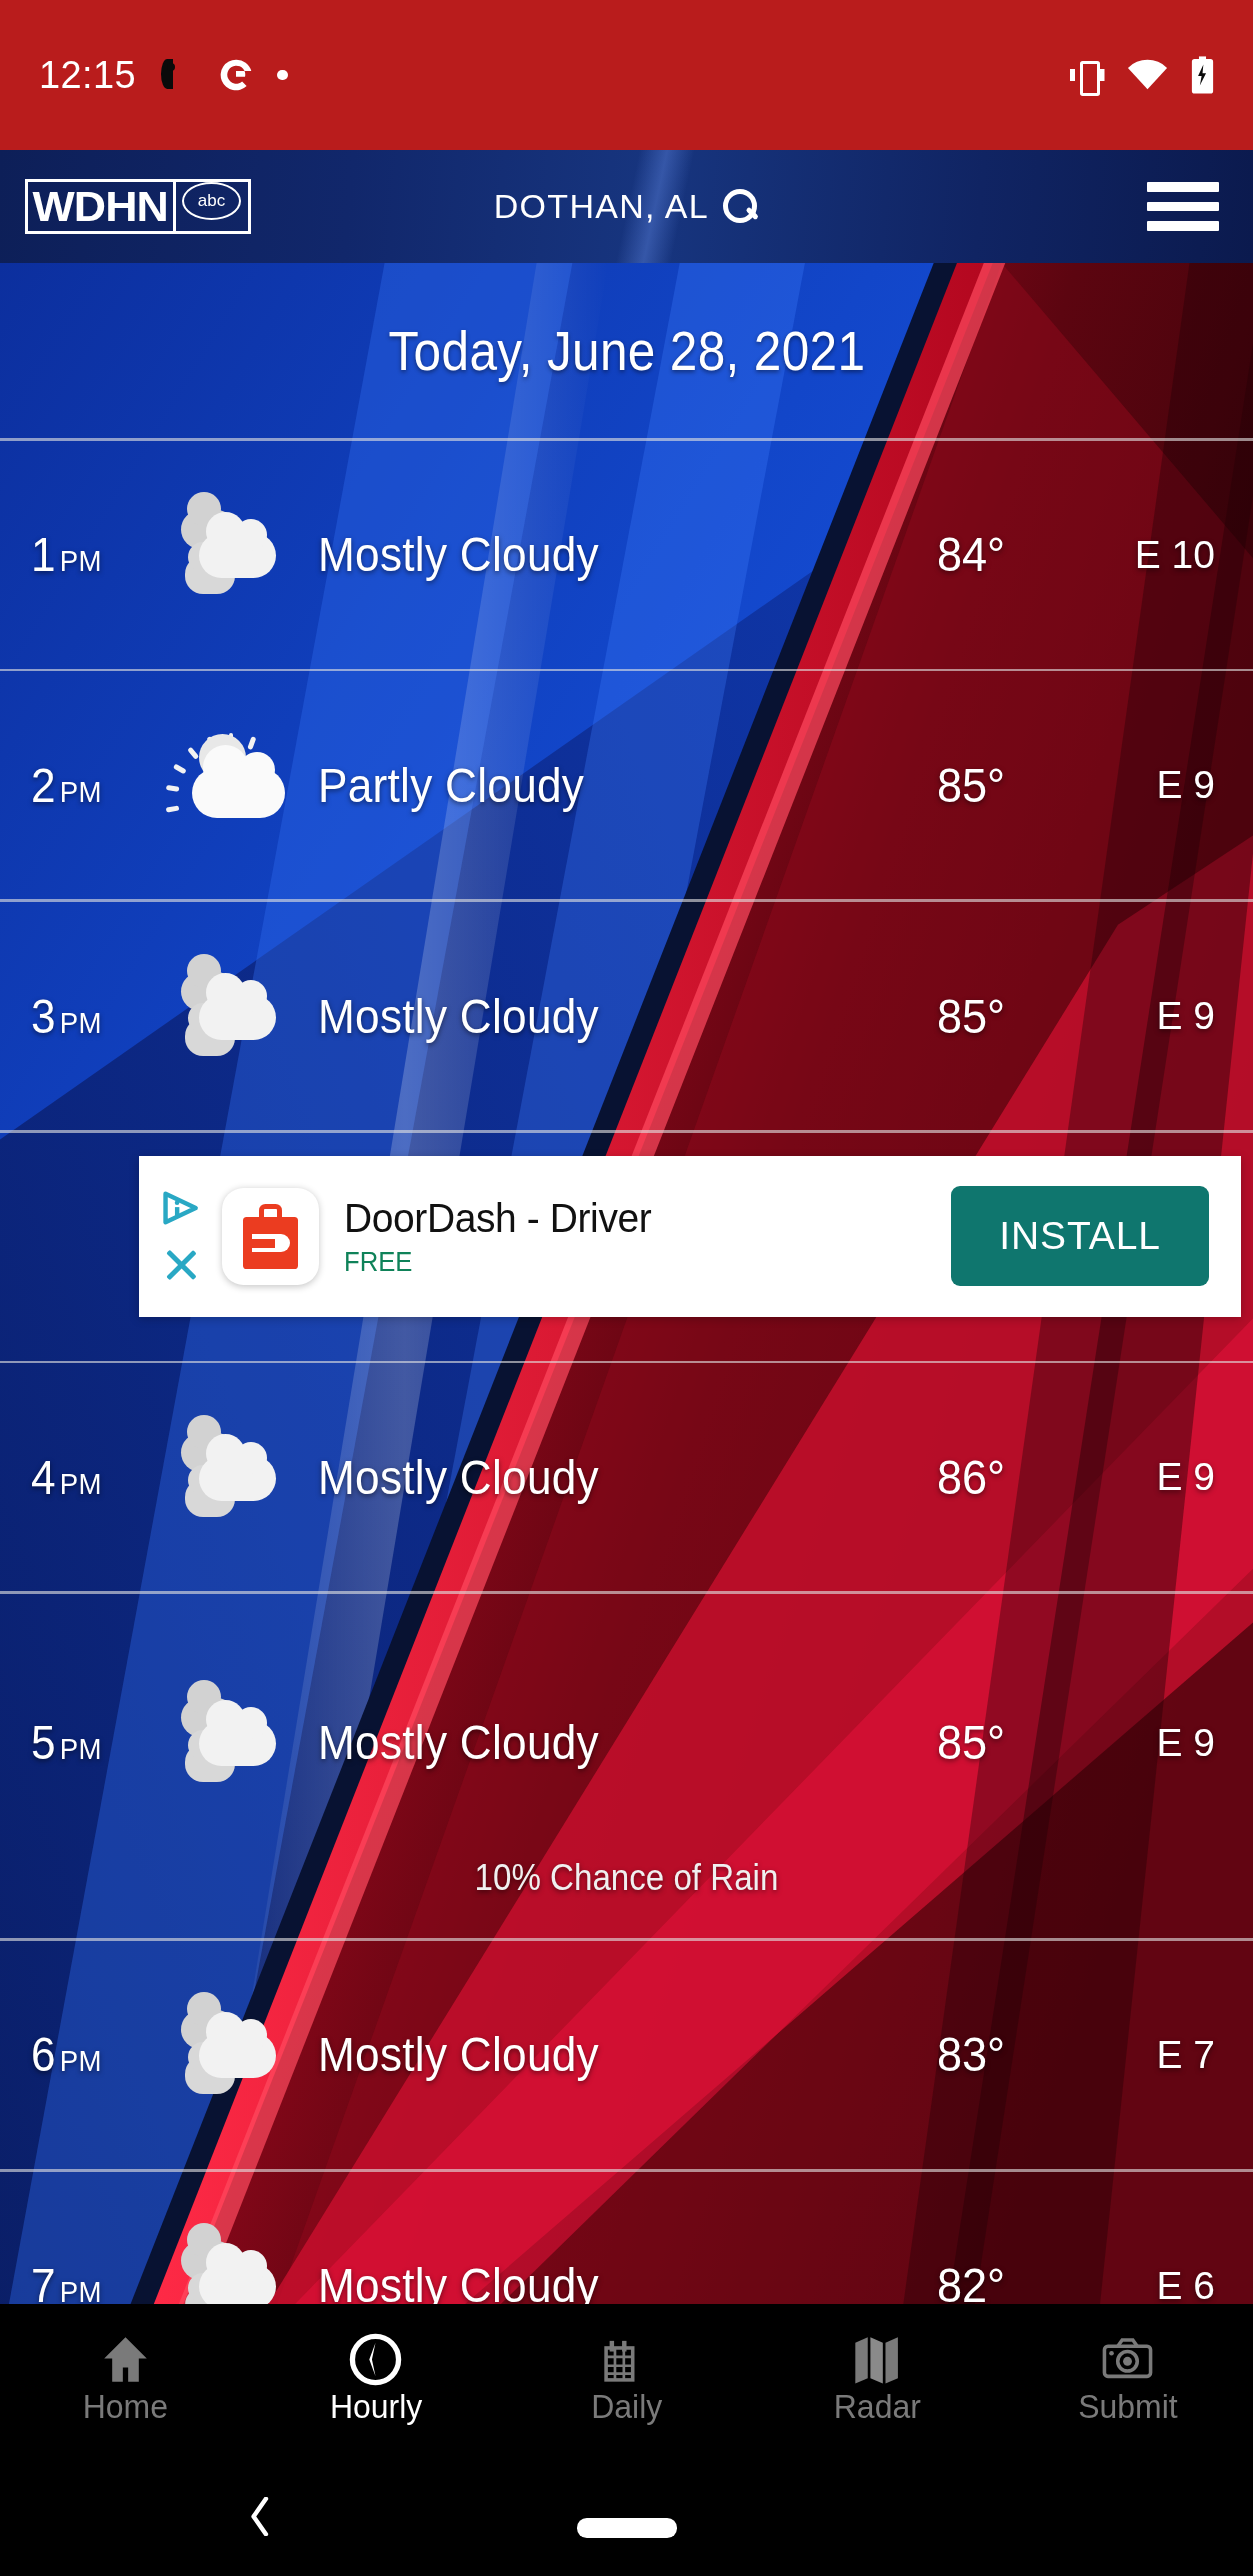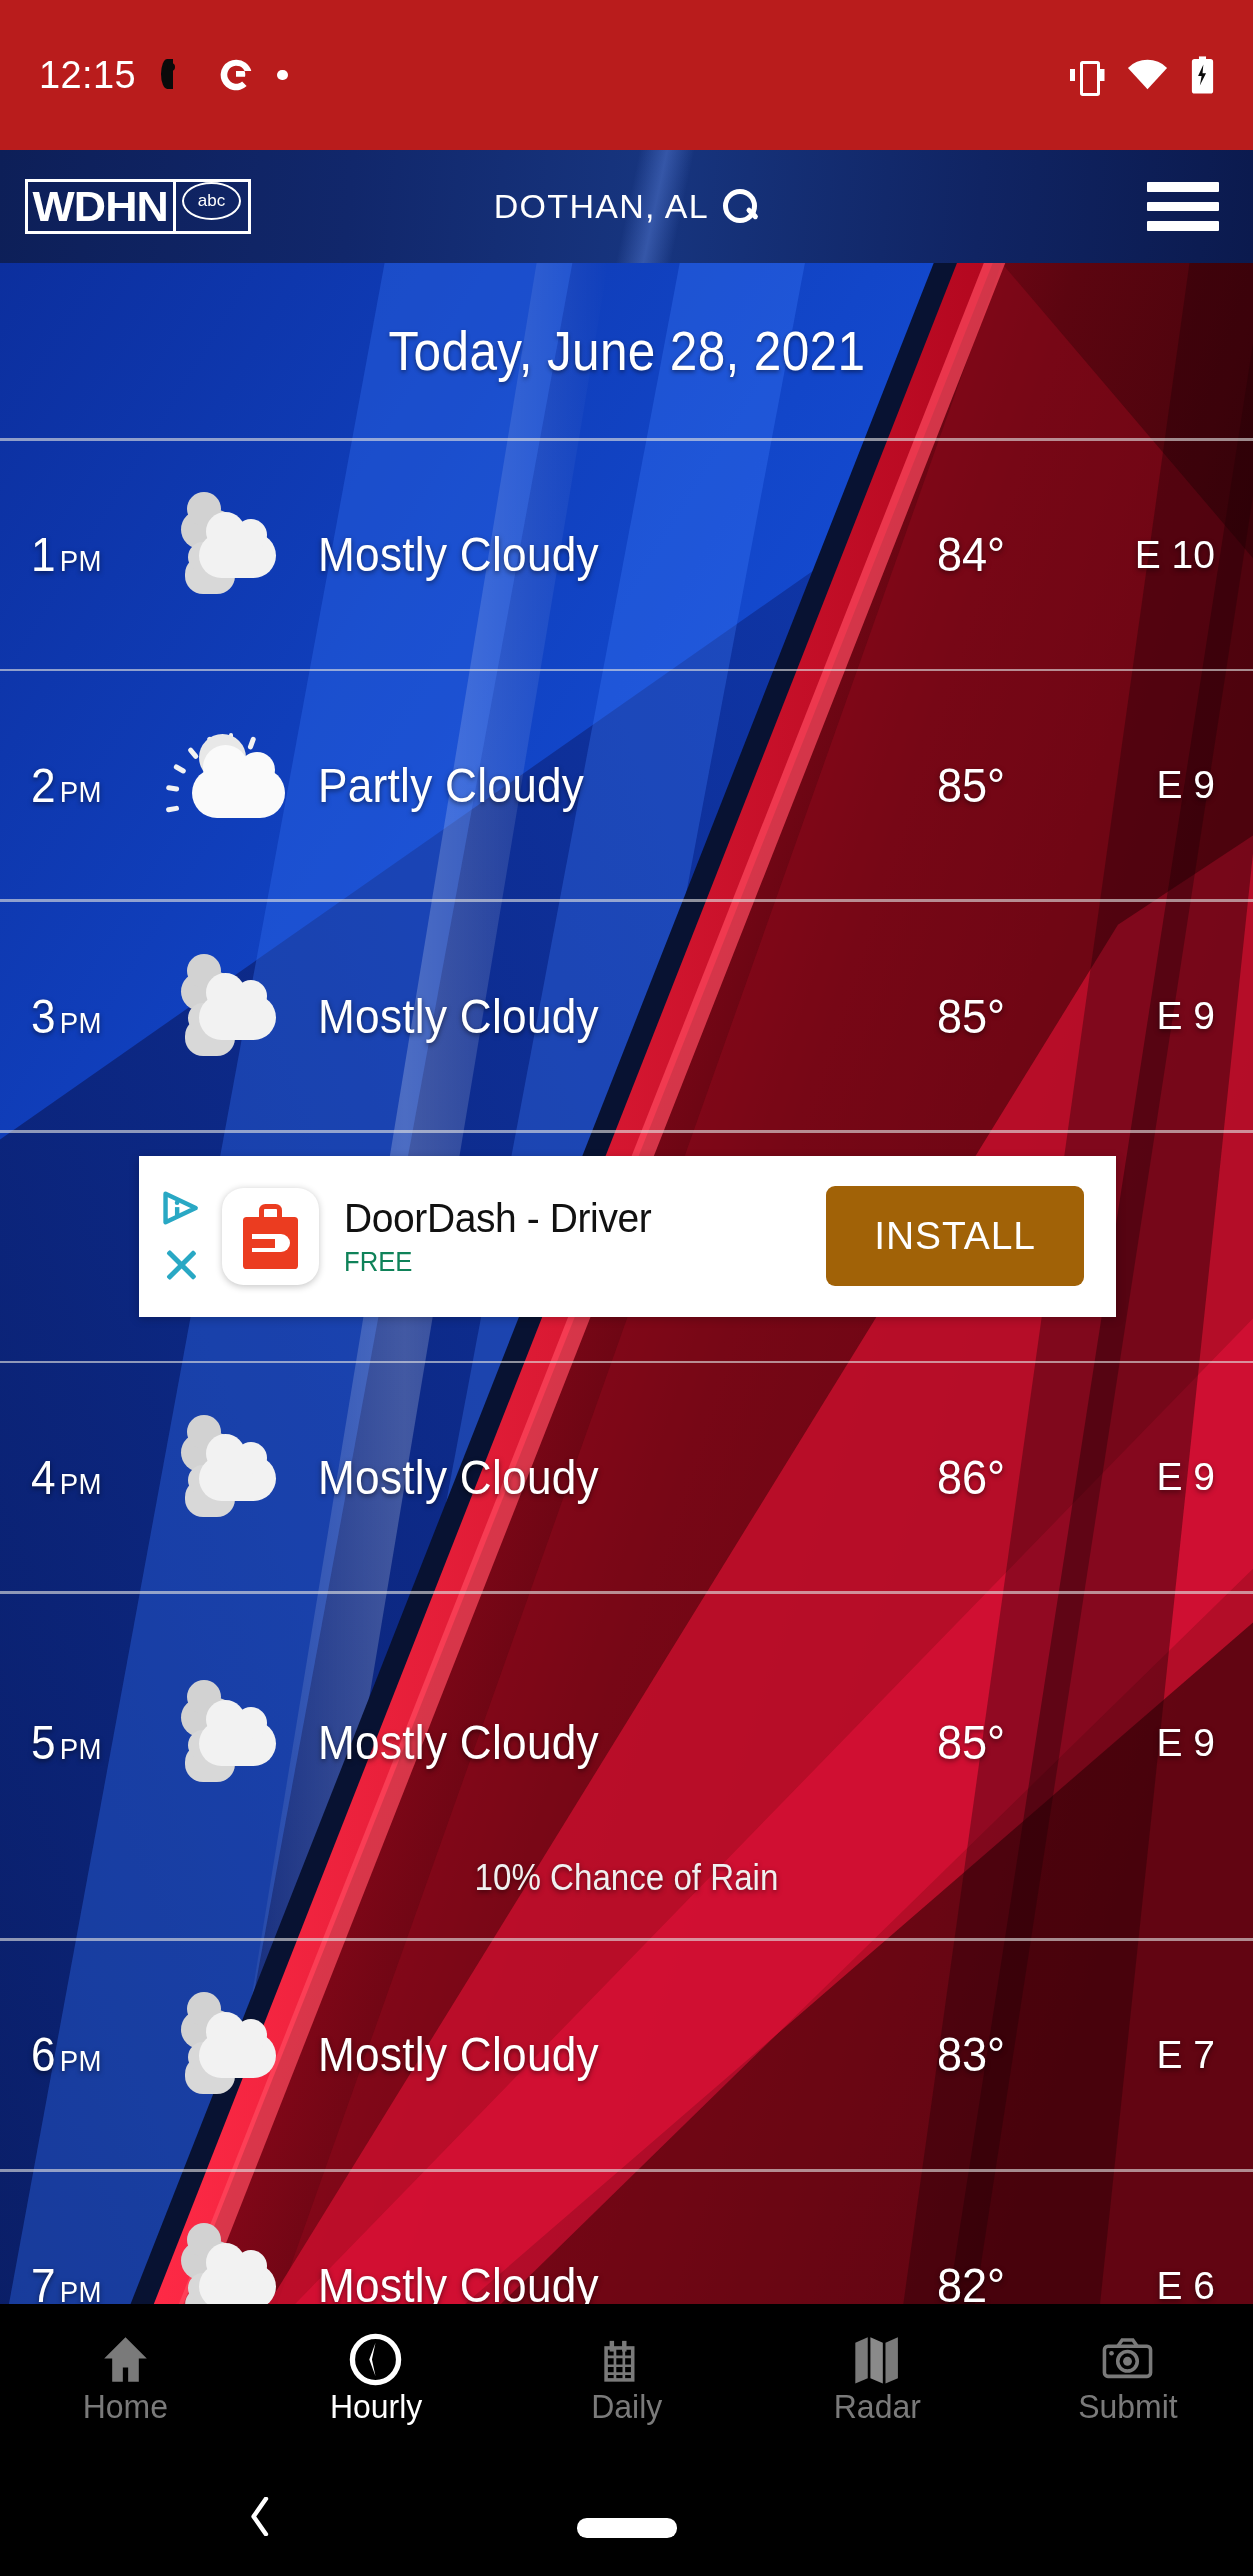--- a/index.html
+++ b/index.html
@@ -111,42 +111,42 @@
   .sun { position:absolute; left:19.7px; top:1.8px; width:47px; height:47px; background:#e8e8e8; border-radius:50%; }
   .rays { position:absolute; left:0; top:-12.5px; width:98px; height:82px; }
   .ray { position:absolute; left:50%; top:50%; width:4.5px; height:13.4px; background:#f2f2f2; border-radius:2.7px; transform-origin:2.2px 39px; }
   .cloud-pc { position:absolute; left:12.5px; top:36px; width:93px; height:50px; background:#fafafa; border-radius:27px; }
   .cloud-pc::before{content:"";position:absolute;left:10.7px;top:-23px;width:45px;height:45px;background:#fafafa;border-radius:50%;}
   .cloud-pc::after{content:"";position:absolute;left:47px;top:-16px;width:36px;height:36px;background:#fafafa;border-radius:50%;}
 
   
   .adrow { position:relative; height:228px; display:flex; align-items:center; }
   .adbox {
-    position:absolute; left:139px; top:23px; width:977px; height:161px; background:#fff;
+    position:absolute; left:139px; top:23px; width:1102px; height:161px; background:#fff;
     display:flex; align-items:center; box-shadow:0 1.8px 9px rgba(0,0,0,.25);
   }
   .ad-choices { width:79px; height:100%; display:flex; flex-direction:column; align-items:center; justify-content:center; gap:19.7px; padding-left:5.4px;}
   .adc-tri { width:39px;height:36px;position:relative; }
   .adc-x { width:36px;height:36px;position:relative; }
   .adc-x::before,.adc-x::after{content:"";position:absolute;left:16px;top:0;width:4.5px;height:38px;background:#29a8c4;border-radius:1.8px;}
   .adc-x::before{transform:rotate(45deg);} .adc-x::after{transform:rotate(-45deg);}
   .ad-appicon {
     width:97px; height:97px; margin-left:3.6px; background:#fff; border-radius:21.5px;
     box-shadow:0 1.8px 7.2px rgba(0,0,0,.22); display:flex; align-items:center; justify-content:center;
   }
   .dd-bag { position:relative; width:55px; height:64px; }
   .dd-bag-body { position:absolute; left:0; top:12.5px; width:55px; height:52px; background:#eb3c20; border-radius:3.6px; }
   .dd-bag-handle { position:absolute; left:16px; top:0; width:23px; height:19.7px; border:5.4px solid #eb3c20; border-bottom:none; border-radius:6.3px 6.3px 0 0;}
   .dd-swoosh { position:absolute; left:9px; top:30px; width:38px; height:18px; background:#fff; border-radius:0 10.7px 10.7px 0; }
   .dd-swoosh::before{content:"";position:absolute;left:0;top:4.5px;width:23px;height:9px;background:#eb3c20;}
   .ad-text { margin-left:25px; display:flex; flex-direction:column; justify-content:center; flex:1; }
   .ad-title { font-size:41px; color:#111; font-family:"Liberation Sans",sans-serif; transform:scaleX(0.95); transform-origin:left; letter-spacing:-0.4px;}
   .ad-sub { font-size:27px; color:#0f8259; margin-top:5.4px; font-family:"Liberation Sans",sans-serif; transform:scaleX(0.95); transform-origin:left;}
   .ad-install {
-    margin-right:32px; width:258px; height:100px; background:#a16207; border-radius:9px;
+    margin-right:32px; width:258px; height:100px; background:#0f766e; border-radius:9px;
     display:flex; align-items:center; justify-content:center;
     color:#fff; font-size:39px; letter-spacing:0.9px; font-family:"Liberation Sans",sans-serif;
   }
 
   
   .bottomnav {
     position:absolute; left:0; top:2304px; width:1253px; height:150px;
     background:#000; display:flex; align-items:center; z-index:30;
   }
   .navitem { flex:1; display:flex; flex-direction:column; align-items:center; justify-content:center; color:#7a7a7a;}

